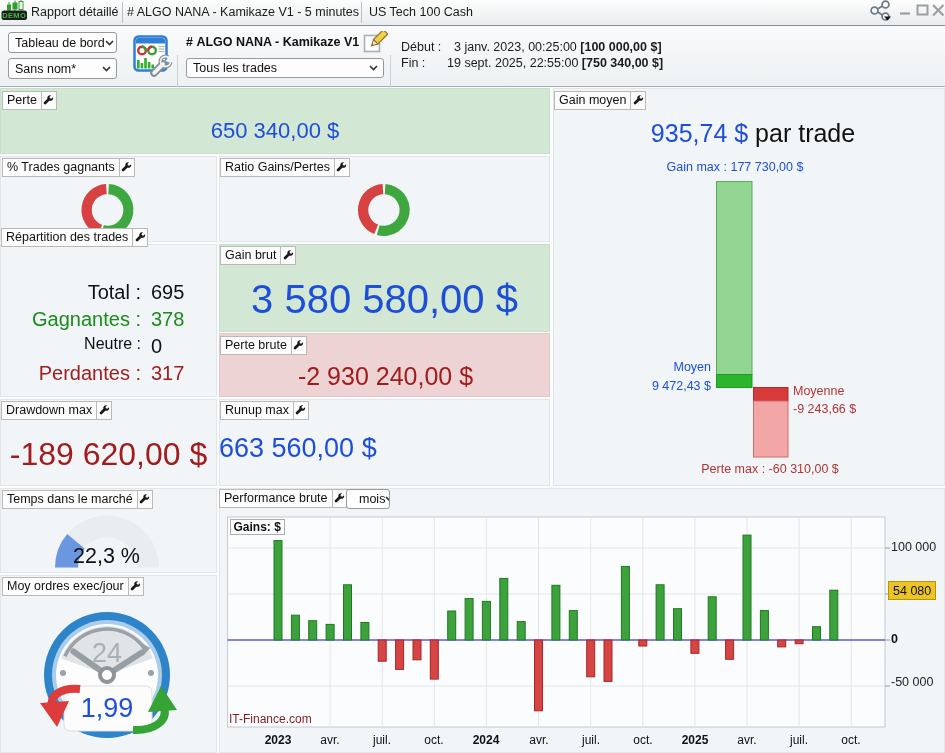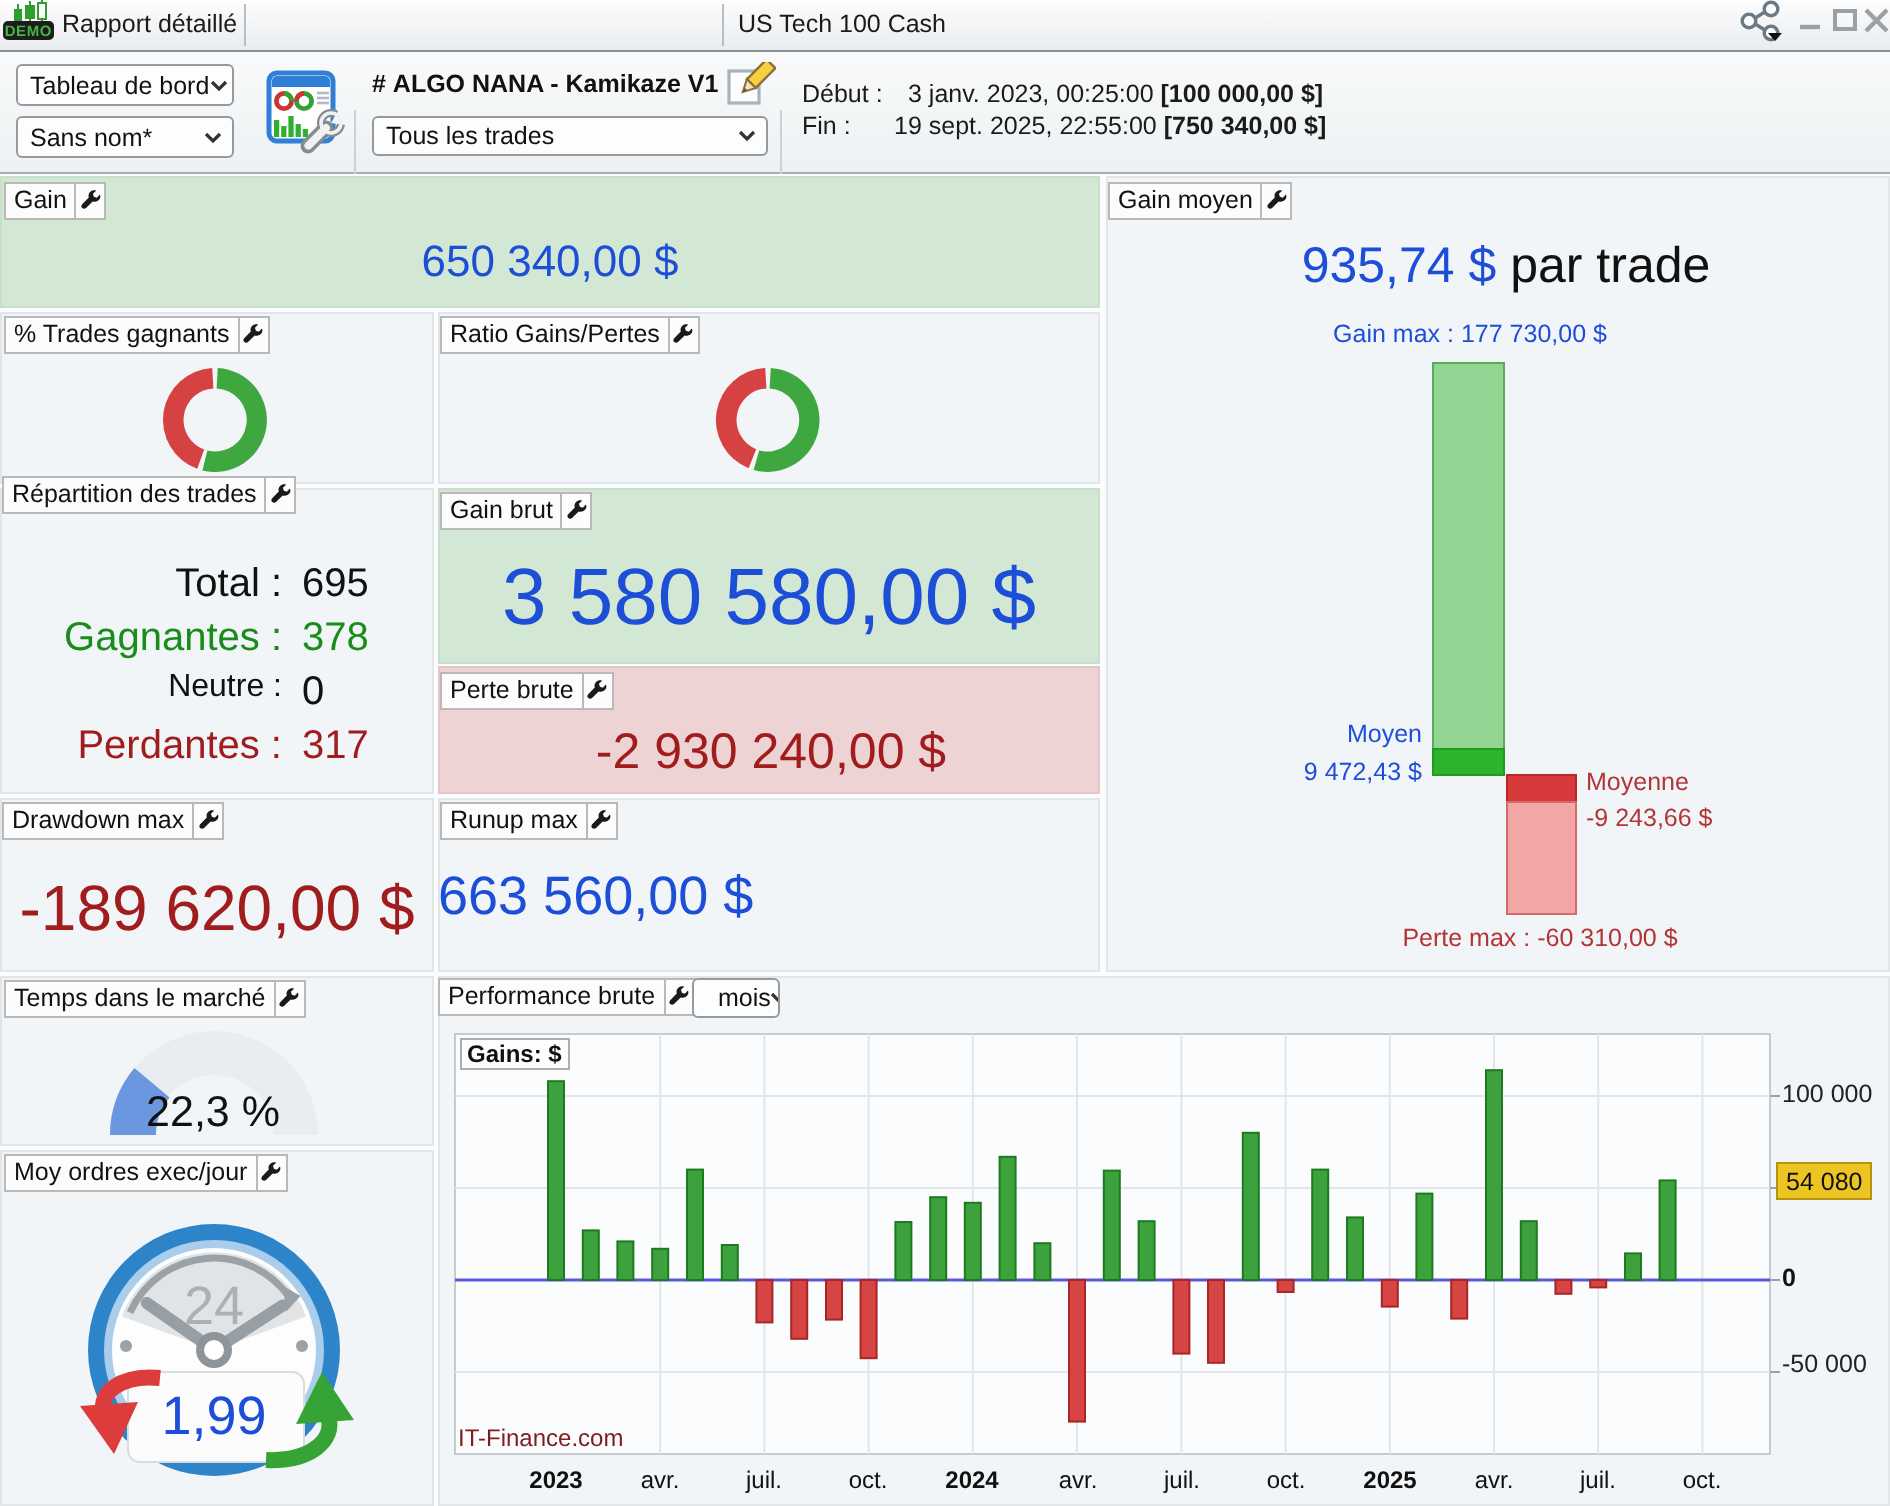--- a/index.html
+++ b/index.html
@@ -37,20 +37,21 @@
         <line x1="20" y1="0" x2="20" y2="12"></line>
       </g>
       <rect x="6" y="4.5" width="4" height="6" fill="#2f9e2f"></rect>
       <rect x="12" y="3" width="4" height="6" fill="#2f9e2f" stroke="#2f9e2f"></rect>
       <rect x="18" y="1.5" width="4" height="8" fill="#fff" stroke="#2f9e2f"></rect>
       <rect x="0.5" y="10.5" width="25.5" height="9.5" rx="2.5" fill="#1d1d1d"></rect>
       <text x="13.2" y="18.2" font-size="7.5" font-weight="bold" fill="#44b544" text-anchor="middle" font-family="Liberation Sans, sans-serif" letter-spacing="0.3">DEMO</text>
     </svg>
   <div class="tab" style="left:31px;">Rapport détaillé</div>
   <div class="tsep" style="left:122px;"></div>
+  <div class="tab" style="left:127px;"># ALGO NANA - Kamikaze V1 - 5 minutes</div>
   <div class="tsep" style="left:361px;"></div>
   <div class="tab" style="left:369px;">US Tech 100 Cash</div>
   <svg width="26" height="22" viewBox="0 0 26 22" style="position:absolute;left:867px;top:0px;">
       <g stroke="#6b7a85" stroke-width="1.7" fill="#fff">
         <line x1="9" y1="10" x2="17" y2="5"></line>
         <line x1="9" y1="11" x2="17" y2="16"></line>
         <circle cx="18.5" cy="4.5" r="3.4"></circle>
         <circle cx="7.5" cy="10.5" r="3.4"></circle>
         <circle cx="18.5" cy="16.5" r="3.4"></circle>
       </g>
@@ -211,21 +212,21 @@
 <circle cx="63" cy="673" r="3" fill="#9aa1a7"></circle>
 <circle cx="151" cy="673" r="3" fill="#9aa1a7"></circle>
 <rect x="64" y="686" width="88" height="45" rx="6" fill="#fcfcfc" stroke="#d8dcdf" stroke-width="1"></rect>
 <path d="M80,689 C60,687 49,697 52,706" fill="none" stroke="#dc3c3c" stroke-width="8"></path>
 <path d="M40,703 L69,701 L57,727 Z" fill="#dc3c3c"></path>
 <path d="M133,730 C155,731 168,720 164,708" fill="none" stroke="#35a435" stroke-width="8"></path>
 <path d="M148,712 L177,710 L161,686 Z" fill="#35a435"></path>
 </svg>
 
 <div class="plabel" style="left:2px;top:91px;">
-    <span class="pl-t">Gain</span>
+    <span class="pl-t">Perte</span>
     <span class="pl-w">
       <svg width="11" height="11" viewBox="0 0 16 16">
         <path d="M14.8 4.7c0-.5-.1-1-.3-1.4l-2.3 2.3-2.1-.7-.7-2.1L11.7.5c-.4-.2-.9-.3-1.4-.3-2.3 0-4.1 1.8-4.1 4.1 0 .4.1.8.2 1.2L1.6 10.3c-.8.8-.8 2 0 2.8.8.8 2 .8 2.8 0l4.8-4.8c.4.1.8.2 1.2.2 2.3 0 4.4-1.5 4.4-3.8z" fill="#1a1a1a"></path>
       </svg>
     </span>
   </div>
 <div class="plabel" style="left:554px;top:91px;">
     <span class="pl-t">Gain moyen</span>
     <span class="pl-w">
       <svg width="11" height="11" viewBox="0 0 16 16">
@@ -242,21 +243,21 @@
     </span>
   </div>
 <div class="plabel" style="left:220px;top:158px;">
     <span class="pl-t">Ratio Gains/Pertes</span>
     <span class="pl-w">
       <svg width="11" height="11" viewBox="0 0 16 16">
         <path d="M14.8 4.7c0-.5-.1-1-.3-1.4l-2.3 2.3-2.1-.7-.7-2.1L11.7.5c-.4-.2-.9-.3-1.4-.3-2.3 0-4.1 1.8-4.1 4.1 0 .4.1.8.2 1.2L1.6 10.3c-.8.8-.8 2 0 2.8.8.8 2 .8 2.8 0l4.8-4.8c.4.1.8.2 1.2.2 2.3 0 4.4-1.5 4.4-3.8z" fill="#1a1a1a"></path>
       </svg>
     </span>
   </div>
-<div class="plabel" style="left:1px;top:238px;">
+<div class="plabel" style="left:1px;top:228px;">
     <span class="pl-t">Répartition des trades</span>
     <span class="pl-w">
       <svg width="11" height="11" viewBox="0 0 16 16">
         <path d="M14.8 4.7c0-.5-.1-1-.3-1.4l-2.3 2.3-2.1-.7-.7-2.1L11.7.5c-.4-.2-.9-.3-1.4-.3-2.3 0-4.1 1.8-4.1 4.1 0 .4.1.8.2 1.2L1.6 10.3c-.8.8-.8 2 0 2.8.8.8 2 .8 2.8 0l4.8-4.8c.4.1.8.2 1.2.2 2.3 0 4.4-1.5 4.4-3.8z" fill="#1a1a1a"></path>
       </svg>
     </span>
   </div>
 <div class="plabel" style="left:220px;top:246px;">
     <span class="pl-t">Gain brut</span>
     <span class="pl-w">

